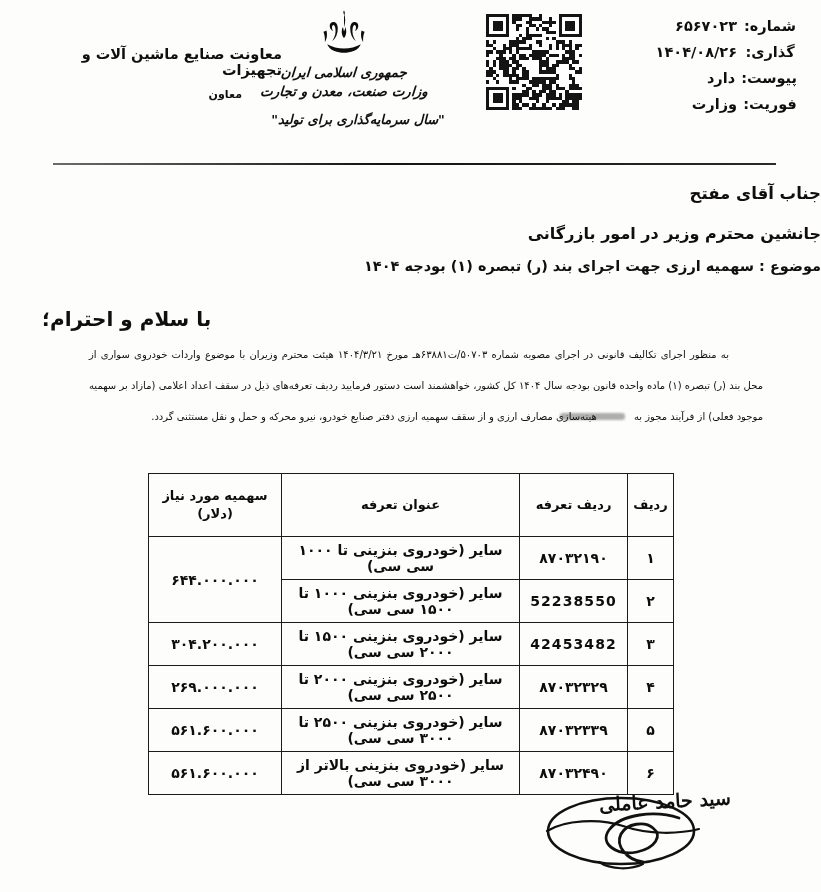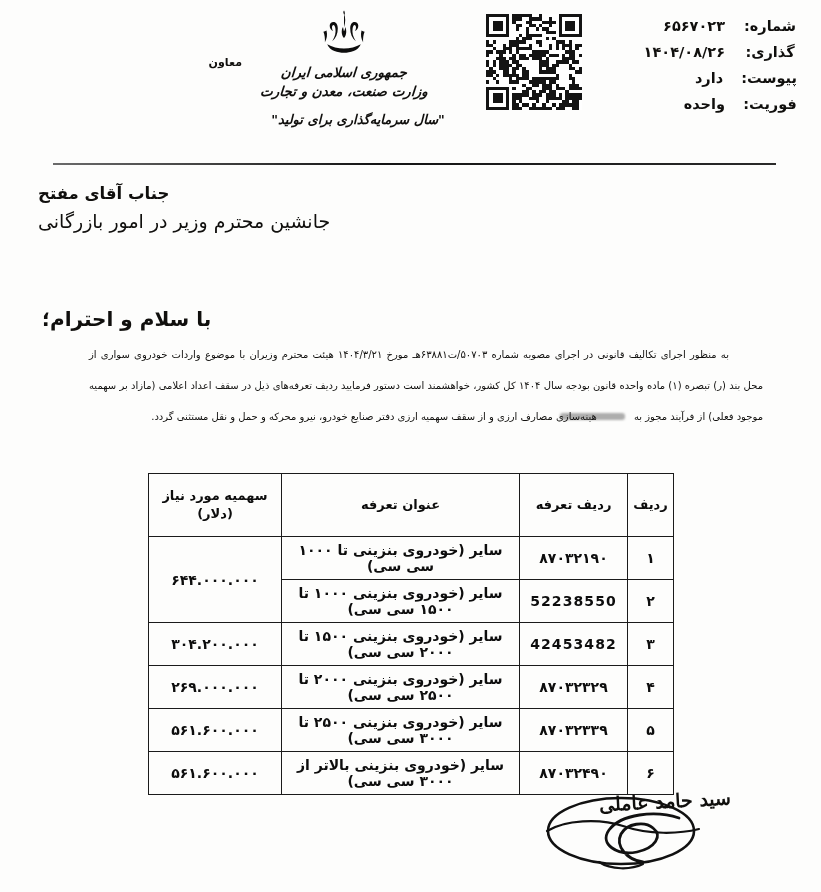--- a/index.html
+++ b/index.html
@@ -43,21 +43,21 @@
     font-size: 14.5px;
     font-weight: bold;
     letter-spacing: .4px;
     direction: rtl;
   }
   .meta-label {
     min-width: 54px;
     text-align: center;
   }
   .meta-value {
-    margin-right: 18px;
+    margin-right: 6px;
     white-space: nowrap;
   }
 
   .qr-wrap {
     position: absolute;
     top: 14px;
     right: 238px;
   }
   .qr {
     width: 98px;
@@ -126,32 +126,32 @@
     background: linear-gradient(90deg, #6b6b6b 0%, #141414 45%, #2a2a2a 100%);
   }
 
   
   .addressee {
     position: absolute;
     top: 184px;
     right: 0;
     left: 0;
     padding-left: 38px;
-    text-align: left;
+    text-align: right;
     direction: rtl;
   }
   .addr-name {
     font-size: 16.5px;
     font-weight: bold;
     letter-spacing: .2px;
   }
   .addr-title {
-    font-size: 19px;
-    font-weight: normal;
-    margin-top: 7px;
+    font-size: 16px;
+    font-weight: bold;
+    margin-top: 21px;
   }
   .subject {
     font-size: 14.5px;
     font-weight: bold;
     margin-top: 15px;
     letter-spacing: .1px;
   }
 
   
   .greeting {
@@ -270,21 +270,21 @@
       <div class="meta-row">
         <span class="meta-label">گذاری:</span>
         <span class="meta-value">۱۴۰۴/۰۸/۲۶</span>
       </div>
       <div class="meta-row">
         <span class="meta-label">پیوست:</span>
         <span class="meta-value">دارد</span>
       </div>
       <div class="meta-row">
         <span class="meta-label">فوریت:</span>
-        <span class="meta-value">واحده</span>
+        <span class="meta-value">وزارت</span>
       </div>
     </div>
 
     <div class="qr-wrap">
       <svg class="qr" viewBox="0 0 29 29" shape-rendering="crispEdges" aria-hidden="true">
         <rect width="29" height="29" fill="#ffffff"></rect>
         <g fill="#141414" id="qr-cells">
             <rect x="0" y="0" width="1" height="1"></rect>
             <rect x="1" y="0" width="1" height="1"></rect>
             <rect x="2" y="0" width="1" height="1"></rect>
@@ -739,29 +739,31 @@
           <path d="M12.2 36.2 c9.6 5.6 24 5.6 33.6 0 c-1.4 3.2 -4 5.6 -7.2 6.8 c-6.2 2.4 -13 2.4 -19.2 0 c-3.2 -1.2 -5.8 -3.6 -7.2 -6.8 Z"></path>
         </g>
       </svg>
       <div class="ministry-line1">جمهوری اسلامی ایران</div>
       <div class="ministry-line2">وزارت صنعت، معدن و تجارت</div>
     </div>
 
     <div class="slogan">"سال سرمایه‌گذاری برای تولید"</div>
 
     <div class="hdr-right">
+      <div class="dept-line1">معاونت صنایع ماشین آلات و تجهیزات</div>
       <div class="dept-line2">معاون</div>
     </div>
   </div>
 
   <div class="divider"></div>
 
   <div class="addressee">
     <div class="addr-name">جناب آقای مفتح</div>
     <div class="addr-title">جانشین محترم وزیر در امور بازرگانی</div>
+    <div class="subject">موضوع : سهمیه ارزی جهت اجرای بند (ر) تبصره (۱) بودجه ۱۴۰۴</div>
   </div>
 
   <div class="greeting">با سلام و احترام؛</div>
 
   <div class="body-text">
     <span>به منظور اجرای تکالیف قانونی در اجرای مصوبه شماره ۵۰۷۰۳/ت۶۳۸۸۱هـ مورخ ۱۴۰۴/۳/۲۱ هیئت محترم وزیران با موضوع واردات خودروی سواری از محل بند (ر) تبصره (۱) ماده واحده قانون بودجه سال ۱۴۰۴ کل کشور، خواهشمند است دستور فرمایید ردیف تعرفه‌های ذیل در سقف اعداد اعلامی (مازاد بر سهمیه موجود فعلی) از فرآیند مجوز به</span>
     <span class="smudge">هینه‌سازی</span>
     <span>مصارف ارزی و از سقف سهمیه ارزی دفتر صنایع خودرو، نیرو محرکه و حمل و نقل مستثنی گردد.</span>
   </div>
 

